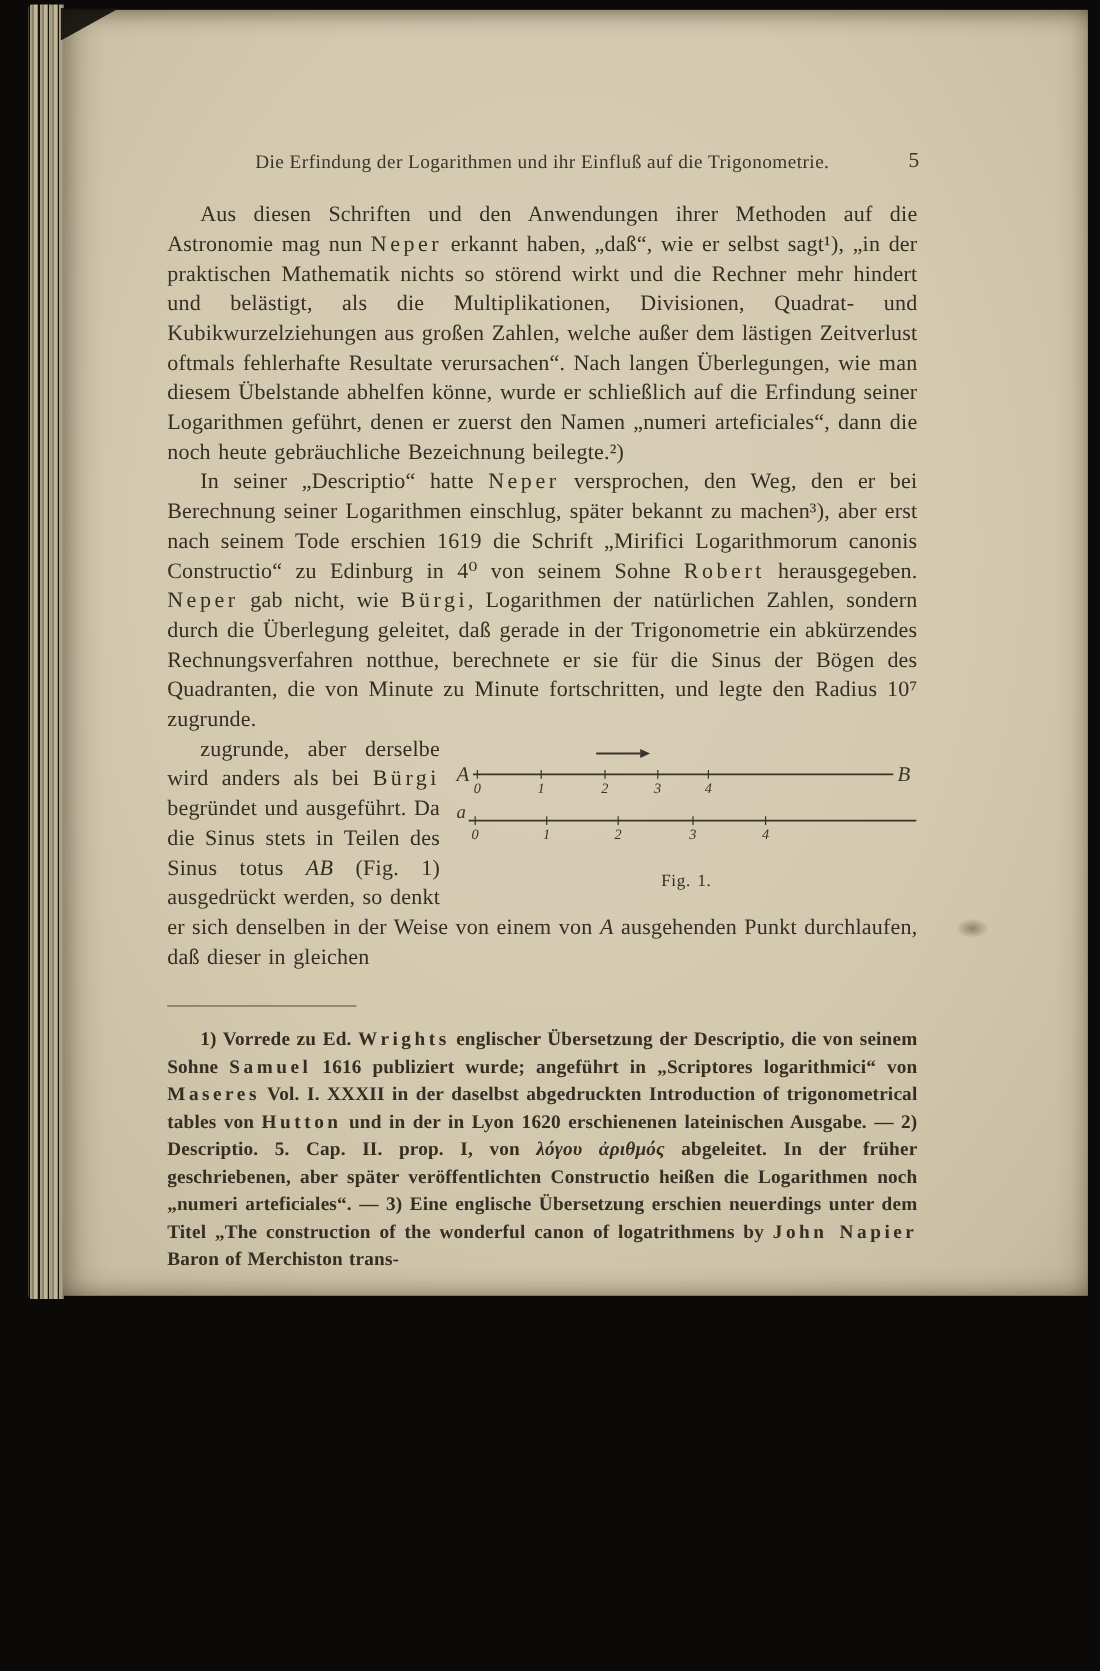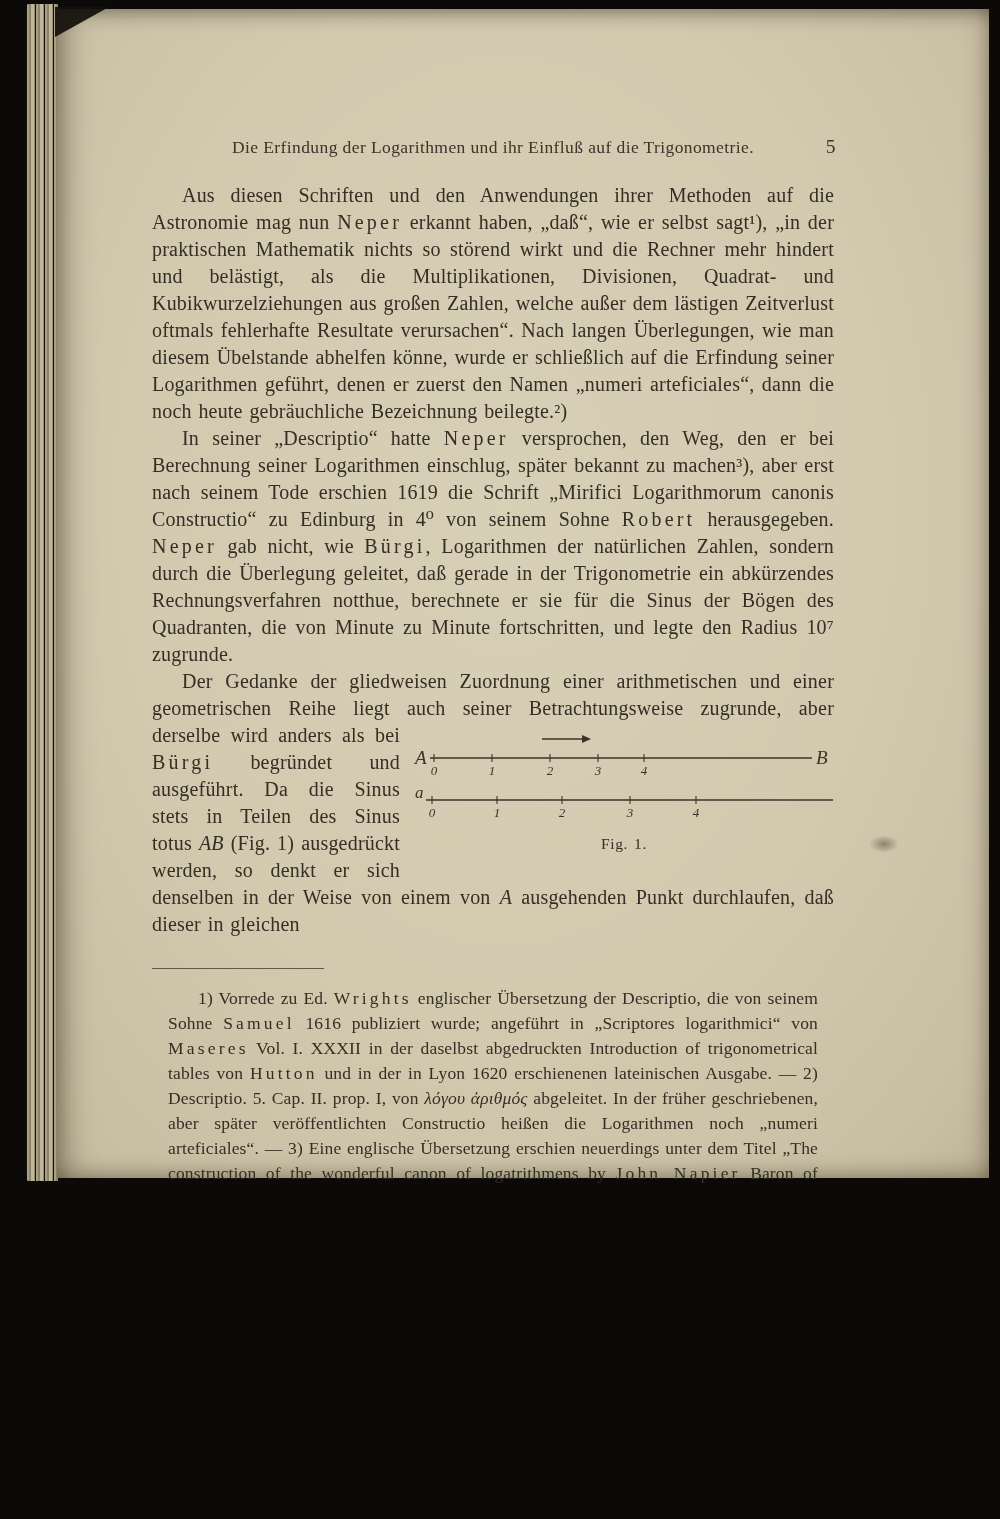--- a/index.html
+++ b/index.html
@@ -48,29 +48,29 @@
     text-indent:30px;word-spacing:1.5px;letter-spacing:.2px;
   }
   .para.no-indent{text-indent:0;}
   .sperr{letter-spacing:3.2px;}
   .ital{font-style:italic;}
   .fig-float{
     float:right;width:420px;margin:6px 0 2px 14px;
     text-align:center;text-indent:0;
   }
   .fig-svg{display:block;}
-  .fig-caption{display:block;font-size:15.5px;letter-spacing:.6px;margin-top:6px;}
+  .fig-caption{display:block;font-size:15.5px;letter-spacing:.6px;margin-top:17px;}
   .footnote-rule{
     width:172px;height:0;border-top:1.5px solid #5f584a;
     margin:30px 0 17px 0;
   }
   .footnote{
-    margin:16px;text-align:justify;
+    margin:0;text-align:justify;
     font-size:17.5px;line-height:25px;
-    text-indent:30px;word-spacing:1px;letter-spacing:.15px;
+    text-indent:30px;word-spacing:1px;letter-spacing:.15px;font-weight:bold;
   }
   svg .ln{stroke:#3a342a;stroke-width:1.6;}
   svg .tick{stroke:#3a342a;stroke-width:1.1;}
   svg text{fill:#3a342a;}
   svg .endlbl{font-size:19px;font-style:italic;}
   svg .smlbl{font-size:17px;font-style:italic;}
   svg .num{font-size:13px;font-style:italic;}
 </style>
 </head>
 <body>
@@ -87,21 +87,21 @@
       <div class="running-head">
         <span>Die Erfindung der Logarithmen und ihr Einfluß auf die Trigonometrie.</span>
         <span class="page-num">5</span>
       </div>
 
 
       <p class="para"><span>Aus diesen Schriften und den Anwendungen ihrer Methoden auf die Astronomie mag nun </span><span class="sperr">Neper</span><span> erkannt haben, „daß“, wie er selbst sagt¹), „in der praktischen Mathematik nichts so störend wirkt und die Rechner mehr hindert und belästigt, als die Multiplikationen, Divisionen, Quadrat- und Kubikwurzelziehungen aus großen Zahlen, welche außer dem lästigen Zeitverlust oftmals fehlerhafte Resultate verursachen“. Nach langen Überlegungen, wie man diesem Übelstande abhelfen könne, wurde er schließlich auf die Erfindung seiner Logarithmen geführt, denen er zuerst den Namen „numeri arteficiales“, dann die noch heute gebräuchliche Bezeichnung beilegte.²)</span></p>
 
       <p class="para"><span>In seiner „Descriptio“ hatte </span><span class="sperr">Neper</span><span> versprochen, den Weg, den er bei Berechnung seiner Logarithmen einschlug, später bekannt zu machen³), aber erst nach seinem Tode erschien 1619 die Schrift „Mirifici Logarithmorum canonis Constructio“ zu Edinburg in 4⁰ von seinem Sohne </span><span class="sperr">Robert</span><span> herausgegeben. </span><span class="sperr">Neper</span><span> gab nicht, wie </span><span class="sperr">Bürgi</span><span>, Logarithmen der natürlichen Zahlen, sondern durch die Überlegung geleitet, daß gerade in der Trigonometrie ein abkürzendes Rechnungsverfahren notthue, berechnete er sie für die Sinus der Bögen des Quadranten, die von Minute zu Minute fortschritten, und legte den Radius 10⁷ zugrunde.</span></p>
 
-      <p class="para"><span>Der Gedanke der gliedweisen Zuordnung einer arithmetischen und einer geometrischen Reihe liegt auch seiner Betrachtungsweise </span><span class="fig-float">
+      <p class="para"><span class="fig-float">
             <svg class="fig-svg" width="420" height="96" viewBox="0 0 420 96">
             <line class="ln" x1="128" y1="11" x2="168" y2="11"></line>
             <polygon points="168,7 177,11 168,15" fill="#3a342a"></polygon>
 
             <line class="ln" x1="16" y1="30" x2="398" y2="30"></line>
             <text class="endlbl" x="1" y="36">A</text>
             <text class="endlbl" x="402" y="36">B</text>
 
             <line class="tick" x1="20" y1="26" x2="20" y2="34"></line>
             <line class="tick" x1="78" y1="26" x2="78" y2="34"></line>

